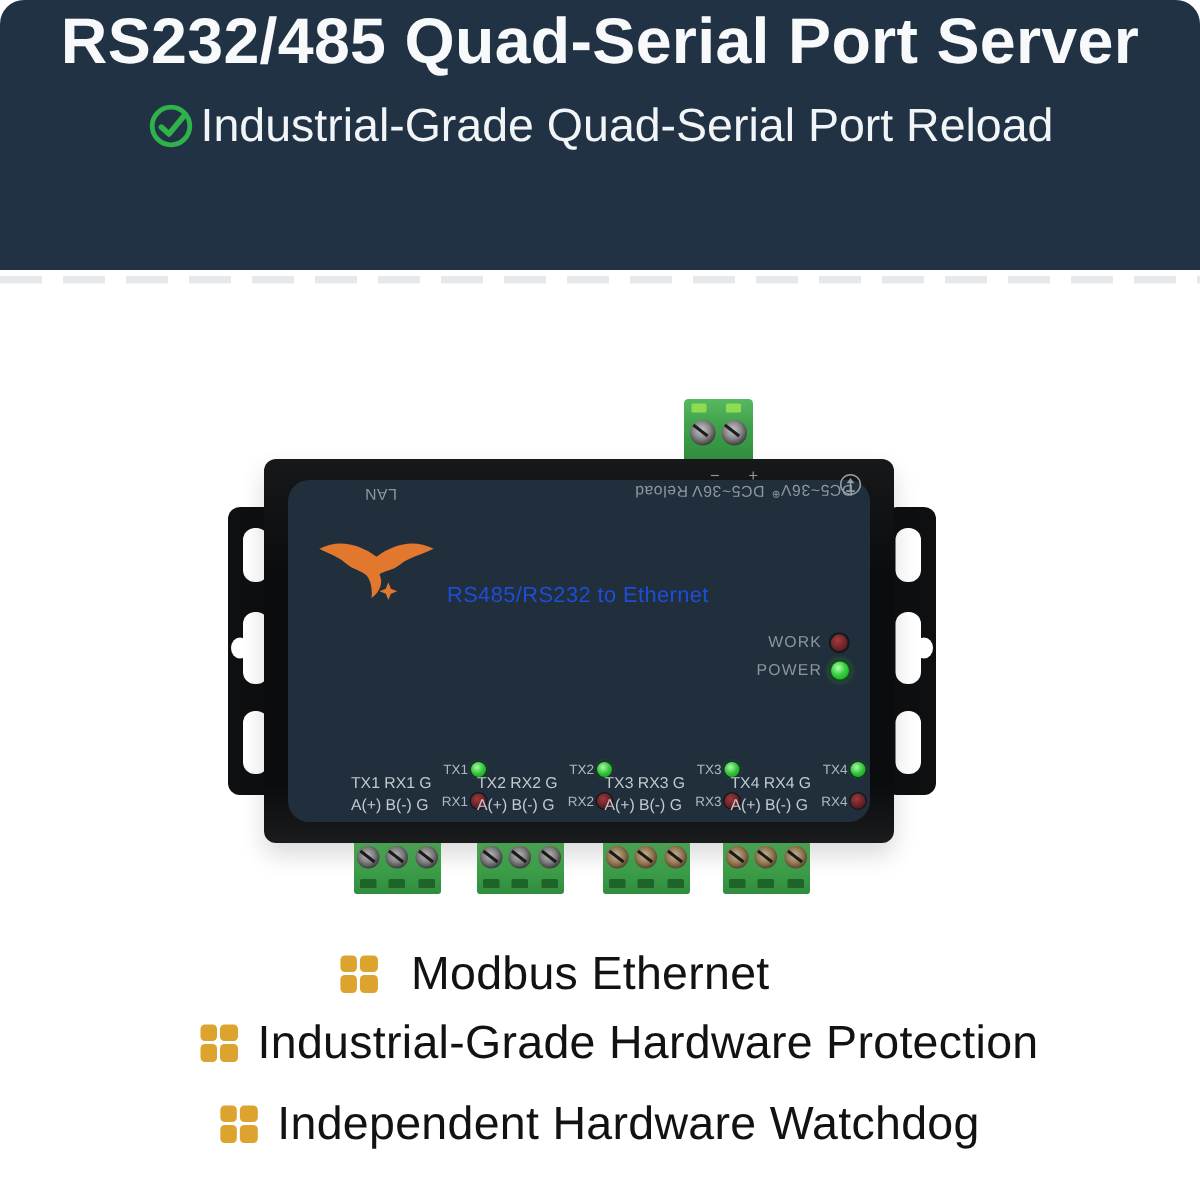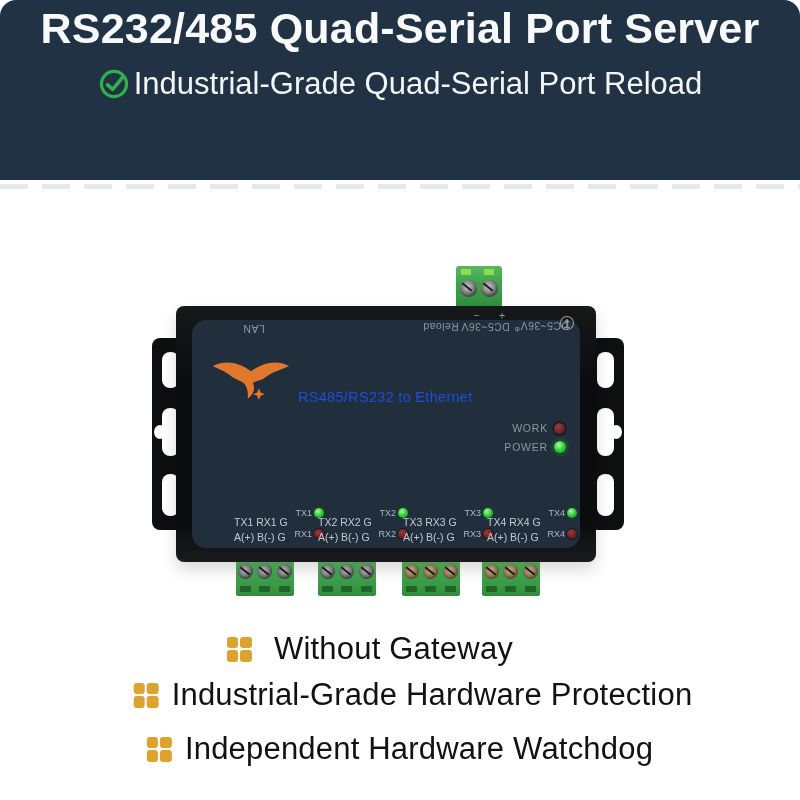--- a/index.html
+++ b/index.html
@@ -307,21 +307,21 @@
       </span>
   </div>
 
   <div class="feature" style="top:631px; transform:translateX(calc(-50% - 30px)); gap:22px">
     <span class="grid-icon">
         <i></i>
         <i></i>
         <i></i>
         <i></i>
       </span>
-    <span class="feature-text">Without Gateway</span>
+    <span class="feature-text">Modbus Ethernet</span>
   </div>
   <div class="feature" style="top:677px; transform:translateX(calc(-50% + 13px))">
     <span class="grid-icon">
         <i></i>
         <i></i>
         <i></i>
         <i></i>
       </span>
     <span class="feature-text">Industrial-Grade Hardware Protection</span>
   </div>

